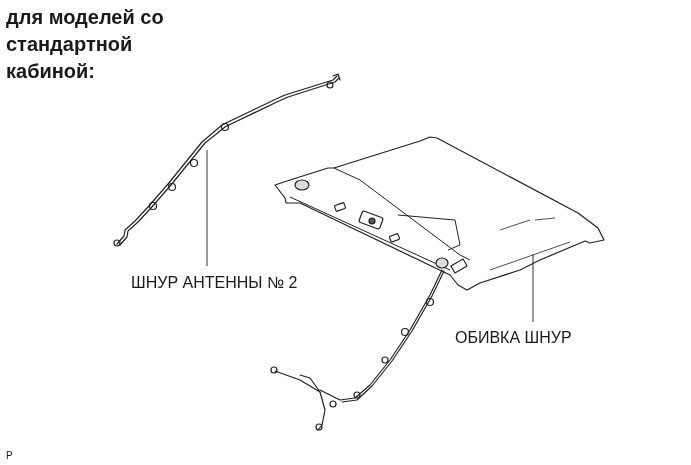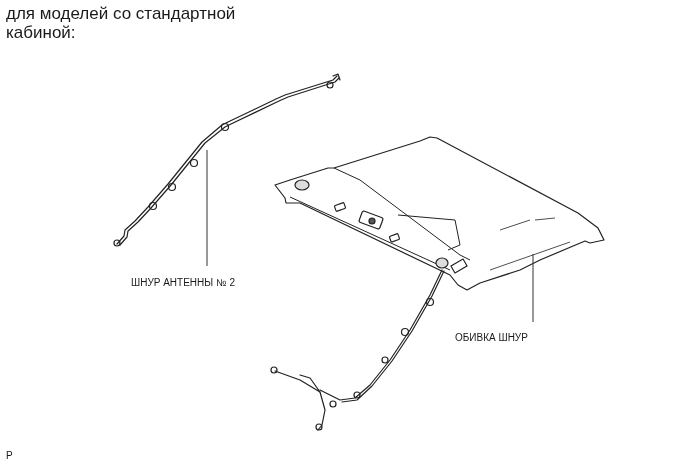--- a/index.html
+++ b/index.html
@@ -1,20 +1,20 @@
 <!DOCTYPE html>
 <html><head>
   <meta charset="utf-8">
   <style>
     html, body { margin: 0; padding: 0; background: #ffffff; }
     body { width: 691px; height: 465px; position: relative; overflow: hidden;
            font-family: "Liberation Sans", sans-serif; color: #1a1a1a; }
-    .heading { position: absolute; left: 6px; top: 4px; font-size: 17px; line-height: 19px;
-               width: 260px; white-space: pre-line; }
-    .label { position: absolute; font-size: 10px; line-height: 15px; white-space: nowrap; }
+    .heading { position: absolute; left: 6px; top: 4px; font-size: 20px; line-height: 27px;
+               width: 260px; white-space: pre-line; font-weight: bold; }
+    .label { position: absolute; font-size: 16px; line-height: 15px; white-space: nowrap; }
     .label-cord { left: 131px; top: 275px; }
     .label-headliner { left: 455px; top: 330px; }
     .fig-id { position: absolute; left: 6px; top: 450px; font-size: 10px; line-height: 12px; }
     svg.drawing { position: absolute; left: 0; top: 0; }
   </style>
 </head>
 <body>
 
 <div class="heading"><span>для моделей со стандартной</span>
 <span>кабиной:</span></div>

